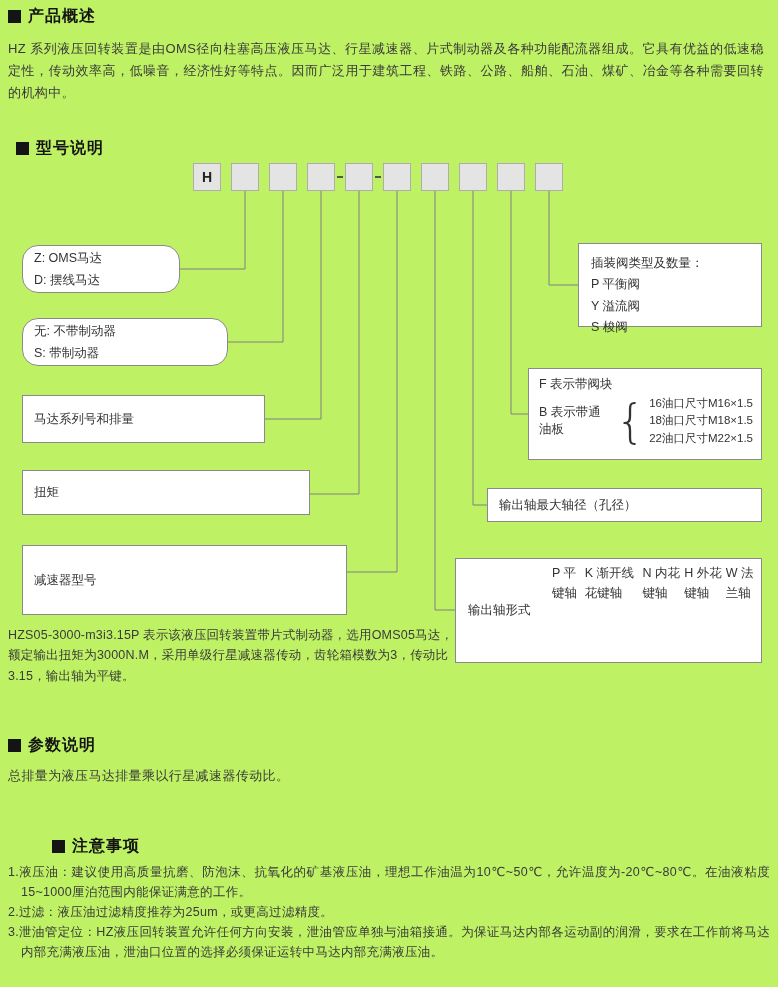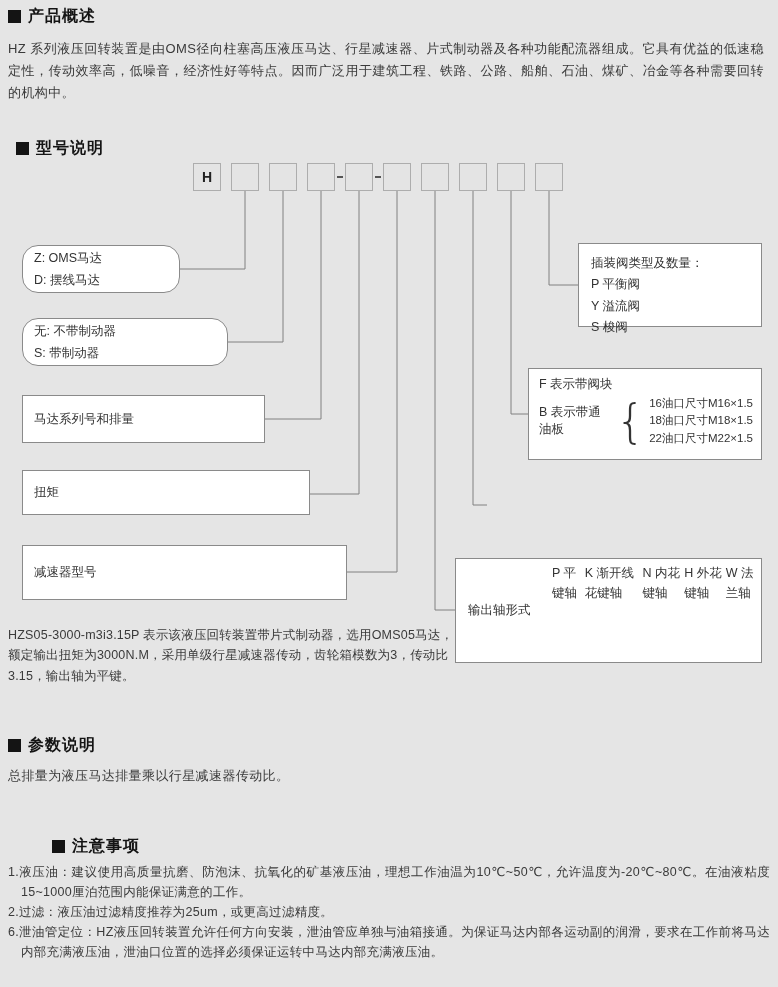--- a/index.html
+++ b/index.html
@@ -1,18 +1,18 @@
 <!DOCTYPE html>
 <html><head>
 <meta charset="utf-8">
 <style>
   * { margin:0; padding:0; box-sizing:border-box; }
   html,body { background:#ffffff; }
   body { font-family:"Liberation Sans","DejaVu Sans",sans-serif; }
-  .page { position:relative; width:778px; height:987px; background:#e5e5e5; color:#3a3a3a; overflow:hidden; }
+  .page { position:relative; width:778px; height:987px; background:#bef264; color:#3a3a3a; overflow:hidden; }
 
   .heading { position:absolute; display:flex; align-items:center; gap:7px; font-size:16px; font-weight:bold; color:#141414; letter-spacing:1px; }
   .sq { width:13px; height:13px; background:#141414; flex:0 0 auto; }
 
   .body-text { position:absolute; font-size:13px; line-height:1.7; color:#3a3a3a; text-align:justify; letter-spacing:0.4px; }
 
   .diagram { position:absolute; top:158px; left:0; width:778px; height:545px; }
   .code-box { position:absolute; top:5px; width:28px; height:28px; background:#e4e4e4; border:1px solid #adadad;
               display:flex; align-items:center; justify-content:center; font-size:14px; font-weight:bold; color:#222; }
   .dash { position:absolute; top:18px; width:6px; height:2px; background:#555; }
@@ -84,21 +84,21 @@
     <div class="lbl two" style="left:22px; top:87px; width:158px; height:48px;">
       <div>Z: OMS马达</div>
       <div>D: 摆线马达</div>
     </div>
     <div class="lbl two" style="left:22px; top:160px; width:206px; height:48px;">
       <div>无: 不带制动器</div>
       <div>S: 带制动器</div>
     </div>
     <div class="lbl one" style="left:22px; top:237px; width:243px; height:48px;">马达系列号和排量</div>
     <div class="lbl one" style="left:22px; top:312px; width:288px; height:45px;">扭矩</div>
-    <div class="lbl one" style="left:22px; top:387px; width:325px; height:55px;">减速器型号</div>
+    <div class="lbl one" style="left:22px; top:387px; width:325px; height:70px;">减速器型号</div>
 
     <div class="lbl valve" style="left:578px; top:85px; width:184px; height:84px;">
       <div>插装阀类型及数量：</div>
       <div>P 平衡阀</div>
       <div>Y 溢流阀</div>
       <div>S 梭阀</div>
     </div>
 
     <div class="lbl block" style="left:528px; top:210px; width:234px; height:92px;">
       <div>F 表示带阀块</div>
@@ -106,20 +106,21 @@
         <span>B 表示带通油板</span>
         <span class="brace">{</span>
         <span class="sizes">
           <div>16油口尺寸M16×1.5</div>
           <div>18油口尺寸M18×1.5</div>
           <div>22油口尺寸M22×1.5</div>
         </span>
       </div>
     </div>
 
+    <div class="lbl one" style="left:487px; top:330px; width:275px; height:34px;">输出轴最大轴径（孔径）</div>
 
     <div class="lbl shaftform" style="left:455px; top:400px; width:307px; height:105px;">
       <div class="sf-title">输出轴形式</div>
       <div class="sf-items">
         <div>P 平键轴</div>
         <div>K 渐开线花键轴</div>
         <div>N 内花键轴</div>
         <div>H 外花键轴</div>
         <div>W 法兰轴</div>
       </div>
@@ -134,16 +135,16 @@
   </div>
   <div class="body-text" style="top:765px; left:8px; width:756px;">总排量为液压马达排量乘以行星减速器传动比。</div>
 
   <div class="heading" style="top:836px; left:8px;padding-left:44px;">
     <span class="sq"></span>
     <span>注意事项</span>
   </div>
   <div class="notes">
     <div class="note">1.液压油：建议使用高质量抗磨、防泡沫、抗氧化的矿基液压油，理想工作油温为10℃~50℃，允许温度为-20℃~80℃。在油液粘度15~1000厘泊范围内能保证满意的工作。</div>
     <div class="note">2.过滤：液压油过滤精度推荐为25um，或更高过滤精度。</div>
-    <div class="note">6.泄油管定位：HZ液压回转装置允许任何方向安装，泄油管应单独与油箱接通。为保证马达内部各运动副的润滑，要求在工作前将马达内部充满液压油，泄油口位置的选择必须保证运转中马达内部充满液压油。</div>
+    <div class="note">3.泄油管定位：HZ液压回转装置允许任何方向安装，泄油管应单独与油箱接通。为保证马达内部各运动副的润滑，要求在工作前将马达内部充满液压油，泄油口位置的选择必须保证运转中马达内部充满液压油。</div>
   </div>
 
 </div>
 
 </body></html>

